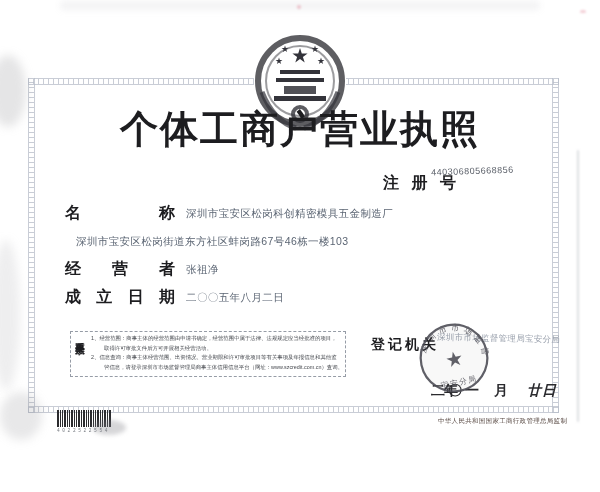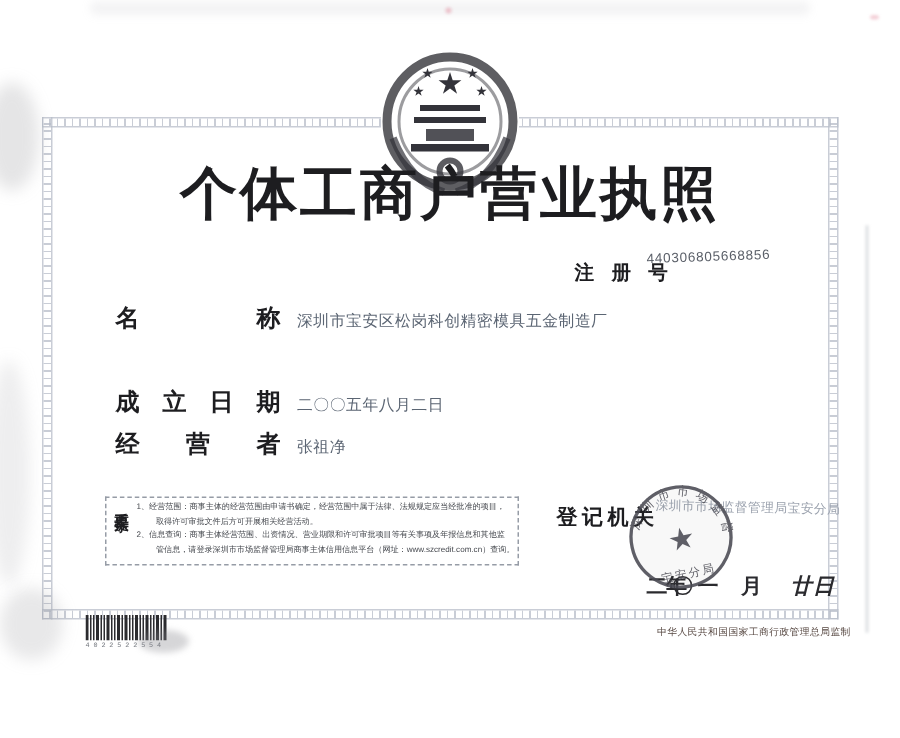--- a/index.html
+++ b/index.html
@@ -17,25 +17,25 @@
   .fe-bottom{left:28px;top:406px;width:531px;}
   .fe-left{left:28px;top:78px;height:335px;}
   .fe-right{left:552px;top:78px;height:335px;}
   
   .emblem{position:absolute;left:254px;top:34px;width:92px;height:104px;background:#fff;z-index:3;}
   .emblem svg{width:100%;height:100%;}
   
   .title{position:absolute;left:0;top:104px;width:600px;margin:0;text-align:center;
          font-size:38px;font-weight:bold;letter-spacing:2px;color:var(--ink,#1d1d20);z-index:4;}
   
-  .regno-label{position:absolute;left:383px;top:173px;font-size:13px;font-weight:bold;letter-spacing:4px;}
+  .regno-label{position:absolute;left:383px;top:173px;font-size:16px;font-weight:bold;letter-spacing:4px;}
   .regno-number{position:absolute;left:431px;top:166px;font-size:9px;color:#5a5f68;
                 letter-spacing:.5px;transform:rotate(-2deg);}
   
-  .fields{position:absolute;left:65px;top:203px;width:480px;margin-left:12px;}
+  .fields{position:absolute;left:65px;top:203px;width:480px;}
   .field-row{display:flex;height:28px;align-items:flex-start;}
   .field-label{width:110px;font-size:16px;font-weight:bold;color:var(--ink,#1d1d20);
                text-align:justify;text-align-last:justify;line-height:19px;}
   .field-value{margin-left:11px;padding-top:4px;font-size:10.5px;letter-spacing:.4px;
                color:var(--value,#5b6573);white-space:nowrap;}
   
   .notice{position:absolute;left:70px;top:331px;width:276px;height:46px;border:1px dashed #969ca6;
           box-sizing:border-box;display:flex;padding:2px 4px;overflow:hidden;background:#fff;}
   .notice-side{writing-mode:vertical-rl;text-orientation:upright;font-size:9.5px;font-weight:bold;
                letter-spacing:1.5px;line-height:11px;color:var(--ink,#1d1d20);}
@@ -107,28 +107,29 @@
 
   <div class="regno-label">注 册 号</div>
   <div class="regno-number">440306805668856</div>
 
   <div class="fields">
     <div class="field-row">
       <div class="field-label">名称</div>
       <div class="field-value">深圳市宝安区松岗科创精密模具五金制造厂</div>
     </div>
     <div class="field-row">
+      <div class="field-value">深圳市宝安区松岗街道东方社区蚌岗路67号46栋一楼103</div>
+    </div>
+    <div class="field-row">
+      <div class="field-label">经营者</div>
+      <div class="field-value">张祖净</div>
     </div>
     <div class="field-row">
       <div class="field-label">成立日期</div>
       <div class="field-value">二〇〇五年八月二日</div>
-    </div>
-    <div class="field-row">
-      <div class="field-label">经营者</div>
-      <div class="field-value">张祖净</div>
     </div>
   </div>
 
   <div class="notice">
     <div class="notice-side">重要提示</div>
     <div class="notice-lines">
       <div class="notice-line">1、经营范围：商事主体的经营范围由申请书确定，经营范围中属于法律、法规规定应当经批准的项目，</div>
       <div class="notice-line cont">取得许可审批文件后方可开展相关经营活动。</div>
       <div class="notice-line">2、信息查询：商事主体经营范围、出资情况、营业期限和许可审批项目等有关事项及年报信息和其他监</div>
       <div class="notice-line cont">管信息，请登录深圳市市场监督管理局商事主体信用信息平台（网址：www.szcredit.com.cn）查询。</div>

